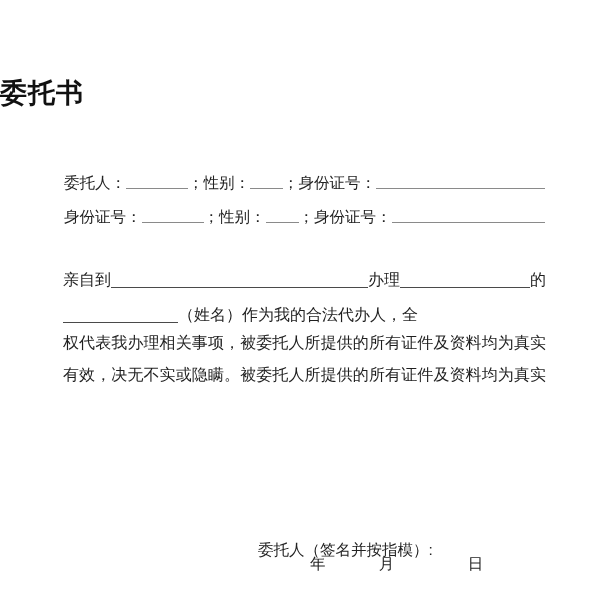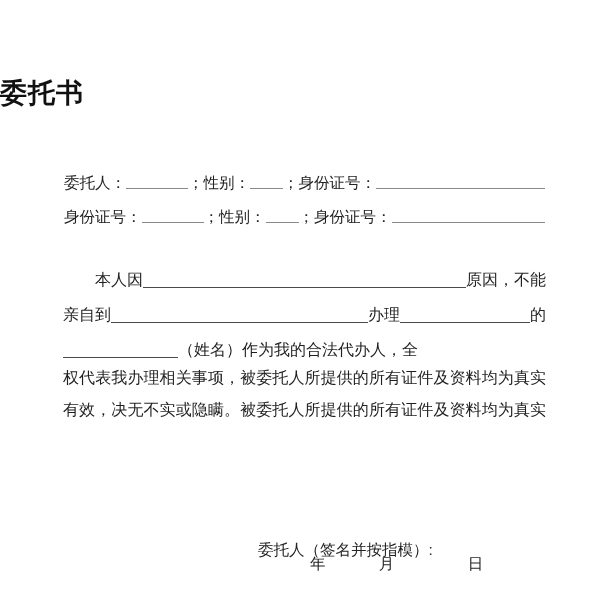--- a/index.html
+++ b/index.html
@@ -94,26 +94,20 @@
       <span class="t">性别：</span>
       <span class="blank w-gender"></span>
       <span class="t">；</span>
       <span class="t">身份证号：</span>
       <span class="blank w-id"></span>
     </div>
   </div>
 
   <div class="bodytext">
     <div class="bline">
-      <span class="indent"></span>
-      <span class="t">本人因</span>
-      <span class="uline u-grow"></span>
-      <span class="t">原因，不能</span>
-    </div>
-    <div class="bline">
       <span class="t">亲自到</span>
       <span class="uline u-grow-lg"></span>
       <span class="t">办理</span>
       <span class="uline u-fix-130"></span>
       <span class="t">的</span>
     </div>
     <div class="bline">
       <span class="uline u-fix-115"></span>
       <span class="t">（姓名）作为我的合法代办人，全</span>
     </div>

